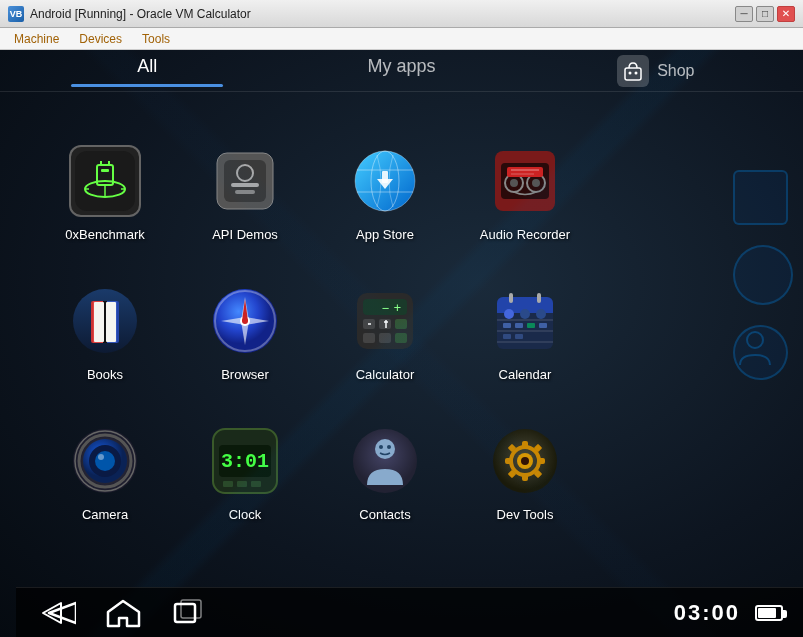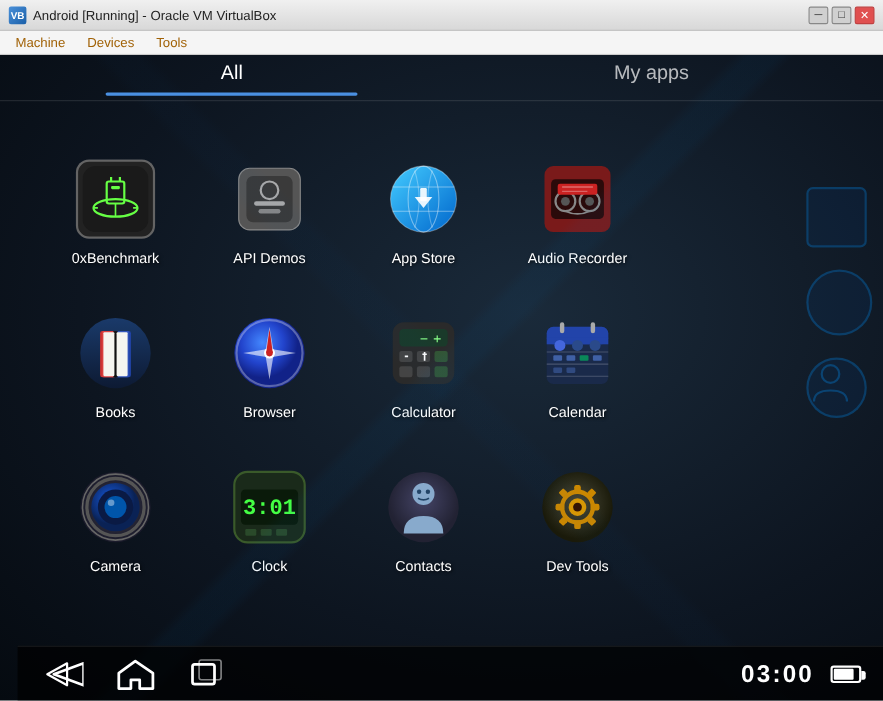--- a/index.html
+++ b/index.html
@@ -234,21 +234,21 @@
       width: 75%;
       background: white;
       border-radius: 1px;
     }
   </style>
 </head>
 <body>
 
 <div id="titlebar">
   <div class="icon">VB</div>
-  <div class="title">Android [Running] - Oracle VM VirtualBox</div>
+  <div class="title">Android [Running] - Oracle VM Calculator</div>
   <div class="winbtns">
     <div class="winbtn min">─</div>
     <div class="winbtn max">□</div>
     <div class="winbtn close">✕</div>
   </div>
 </div>
 
 <div id="menubar">
   <div class="menu-item">Machine</div>
   <div class="menu-item">Devices</div>
@@ -264,20 +264,31 @@
       <svg width="40" height="40" viewBox="0 0 40 40">
         <circle cx="20" cy="13" r="8" fill="none" stroke="rgba(0,150,255,0.3)" stroke-width="2"></circle>
         <path d="M5 38 Q5 28 20 28 Q35 28 35 38" fill="none" stroke="rgba(0,150,255,0.3)" stroke-width="2"></path>
       </svg>
     </div>
   </div>
 
   <div id="tabbar">
     <div class="tab active">All</div>
     <div class="tab">My apps</div>
+    <div class="tab-shop">
+      <div class="shop-icon">
+        <svg width="22" height="22" viewBox="0 0 22 22">
+          <rect x="3" y="8" width="16" height="12" rx="2" fill="none" stroke="white" stroke-width="1.5"></rect>
+          <path d="M7 8 Q7 3 11 3 Q15 3 15 8" fill="none" stroke="white" stroke-width="1.5"></path>
+          <circle cx="8" cy="13" r="1.5" fill="white"></circle>
+          <circle cx="14" cy="13" r="1.5" fill="white"></circle>
+        </svg>
+      </div>
+      <span>Shop</span>
+    </div>
   </div>
 
   <div id="app-grid">
 
     <div class="app-item">
       <div class="app-icon-wrapper">
         <div class="icon-0xbenchmark">
           <svg width="60" height="60" viewBox="0 0 60 60">
             <rect width="60" height="60" rx="12" fill="#1a1a1a"></rect>
             <ellipse cx="30" cy="38" rx="20" ry="8" fill="none" stroke="#66ff44" stroke-width="2"></ellipse>

